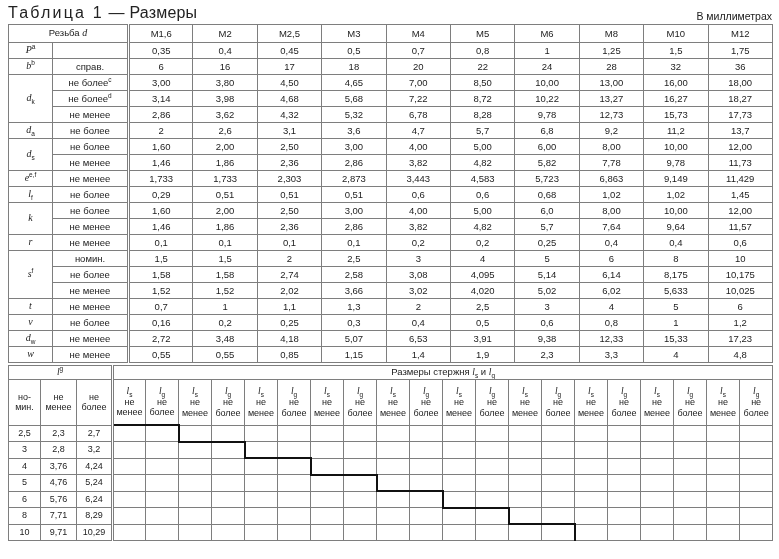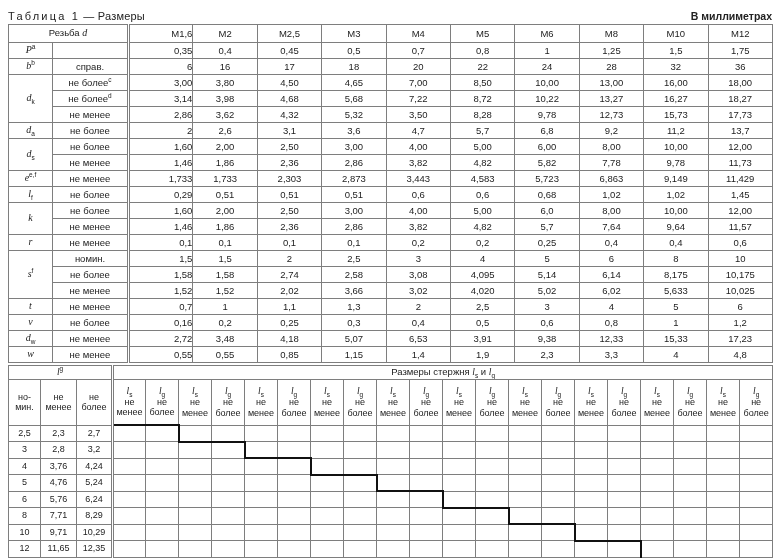--- a/index.html
+++ b/index.html
@@ -1,35 +1,35 @@
 <!DOCTYPE html>
 <html><head>
 <meta charset="utf-8">
 <style>
   html,body { margin:0; padding:0; background:#ffffff; }
   body { width:779px; height:559px; font-family:"Liberation Sans", sans-serif; color:#1c1c1c; }
   .page { position:relative; width:779px; height:559px; background:#fff; overflow:hidden; }
 
   .caption-row { display:flex; justify-content:space-between; align-items:flex-end;
                  padding:4px 7px 2px 8px; height:18px; }
-  .caption { font-size:11px; color:#222;text-align:right; }
+  .caption { font-size:16px; color:#222;text-align:right; }
   .caption .sp { letter-spacing:2.2px; }
   .caption .rest { letter-spacing:0.2px; }
-  .units { font-size:10.5px; color:#222;font-weight:bold; }
+  .units { font-size:10.5px; color:#222; }
 
   table { border-collapse:collapse; table-layout:fixed; margin-left:8px; background:#fff; }
   table { border:1px solid #3c3c3c; }
   td { border:1px solid #7e7e7e; text-align:center; vertical-align:middle; padding:0;
        font-size:9.5px; line-height:1.05; overflow:hidden; white-space:nowrap; color:#1c1c1c; }
 
   
   #main-table { width:764px; }
   #main-table td { height:15px; }
   #main-table tr.hdr td { height:17px; }
-  td.dsep { border-left:3px double #7e7e7e;text-align:right; }
+  td.dsep { border-left:3px double #7e7e7e; }
   i.pl { font-family:"Liberation Serif", serif; font-style:italic; font-size:10px; }
   sub.ps, sup.ps { font-size:6.5px; line-height:0; }
   sup.cs { font-size:6.5px; line-height:0; }
 
   
   #shank-table { width:764px; margin-top:2px; }
   #shank-table td { height:15px; font-size:9px; }
   #shank-table tr.sec td { height:13px; font-size:9.5px; }
   #shank-table tr.subhdr td { height:44px; white-space:normal; }
   .subhdr .line { display:block; line-height:1.15; }
@@ -133,21 +133,21 @@
           <td>13,27</td>
           <td>16,27</td>
           <td>18,27</td>
         </tr>
         <tr>
           <td>не менее</td>
           <td class="dsep">2,86</td>
           <td>3,62</td>
           <td>4,32</td>
           <td>5,32</td>
-          <td>3,50</td>
+          <td>6,78</td>
           <td>8,28</td>
           <td>9,78</td>
           <td>12,73</td>
           <td>15,73</td>
           <td>17,73</td>
         </tr>
         <tr>
           <td rowspan="1"><span><i class="pl">d</i><sub class="ps">a</sub></span></td>
           <td>не более</td>
           <td class="dsep">2</td>
@@ -669,41 +669,16 @@
           <td></td>
           <td class="st-top"></td>
           <td class="st-top st-right"></td>
           <td></td>
           <td></td>
           <td></td>
           <td></td>
           <td></td>
           <td></td>
         </tr>
-        <tr>
-          <td>12</td>
-          <td>11,65</td>
-          <td>12,35</td>
-          <td class="ssep"></td>
-          <td></td>
-          <td></td>
-          <td></td>
-          <td></td>
-          <td></td>
-          <td></td>
-          <td></td>
-          <td></td>
-          <td></td>
-          <td></td>
-          <td></td>
-          <td></td>
-          <td></td>
-          <td class="st-top"></td>
-          <td class="st-top st-right"></td>
-          <td></td>
-          <td></td>
-          <td></td>
-          <td></td>
-        </tr>
       </tbody>
   </table>
 
 </div>
 
 </body></html>

